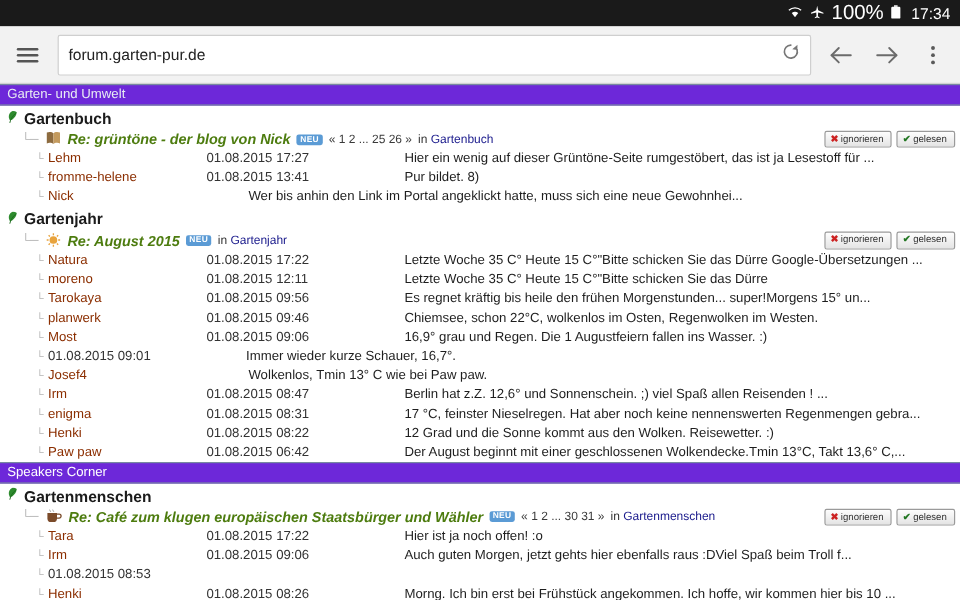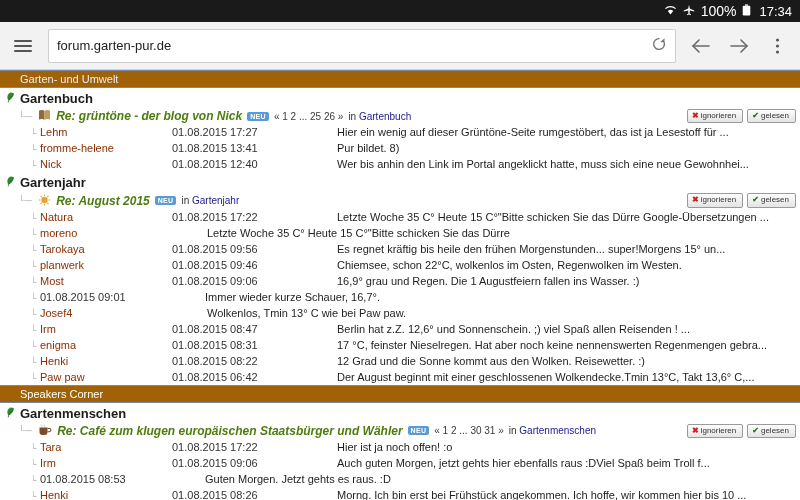--- a/index.html
+++ b/index.html
@@ -17,21 +17,21 @@
     background: #1a1a1a;
     color: #ffffff;
     display: flex;
     align-items: center;
     justify-content: flex-end;
     padding: 0 8px;
     font-size: 11px;
     gap: 6px;
   }
   .statusbar .sb-icon { display: inline-block; line-height: 1; font-size: 12px; }
-  .statusbar .sb-battery { font-size: 14px; }
+  .statusbar .sb-battery { font-size: 17px; }
   .statusbar .sb-clock { font-size: 13px; margin-left: 2px; text-align: right; }
 
   
   .chrome {
     height: 48px;
     background: #f2f2f2;
     border-bottom: 1px solid #d2d2d2;
     display: flex;
     align-items: center;
     padding: 0 6px;
@@ -75,24 +75,24 @@
   .page {
     position: relative;
     width: 800px;
     height: 430px;
     overflow: hidden;
     background: #ffffff;
     font-size: 11px;
     color: #222;
   }
   .cat-bar {
-    background: #a16207;
+    background: #6d28d9;
     color: #ffffff;
     font-size: 11px;
-    padding: 2px 20px;
+    padding: 2px 6px;
     border-top: 1px solid #7788a2;
     border-bottom: 1px solid #7788a2;
   }
   .cat-bar.partial { color: #e8ecf3; }
 
   .forum-head {
     display: flex;
     align-items: center;
     padding: 3px 4px 2px 6px;
     gap: 5px;
@@ -300,21 +300,20 @@
     </div>
     <div class="post-row">
       <span class="dash">└</span>
       <span class="post-author">fromme-helene</span>
       <span class="post-date">01.08.2015 13:41</span>
       <span class="post-snippet">Pur bildet. 8)</span>
     </div>
     <div class="post-row">
       <span class="dash">└</span>
       <span class="post-author">Nick</span>
-      <span class="post-date">01.08.2015 12:40</span>
       <span class="post-snippet">Wer bis anhin den Link im Portal angeklickt hatte, muss sich eine neue Gewohnhei...</span>
     </div>
     <div class="forum-head">
       <span class="leaf"><svg width="9" height="11" viewBox="0 0 9 11">
           <path d="M4.5 0.5 C1 2 0.5 6 2.5 8.5 C5 7.5 7.5 5 8 1.5 C7 0.8 5.8 0.4 4.5 0.5 Z" fill="#2e8b2e"></path>
           <path d="M2.2 10.4 C2.6 7.5 4.6 4.4 7.2 2.4" stroke="#1e6b1e" stroke-width="0.8" fill="none"></path>
         </svg></span>
       <span class="forum-title">Gartenjahr</span>
     </div>
     <div class="thread-row">
@@ -341,20 +340,21 @@
     </div>
     <div class="post-row">
       <span class="dash">└</span>
       <span class="post-author">Natura</span>
       <span class="post-date">01.08.2015 17:22</span>
       <span class="post-snippet">Letzte Woche 35 C° Heute 15 C°"Bitte schicken Sie das Dürre Google-Übersetzungen ...</span>
     </div>
     <div class="post-row">
       <span class="dash">└</span>
       <span class="post-author">moreno</span>
+      <span class="post-date">01.08.2015 12:11</span>
       <span class="post-snippet">Letzte Woche 35 C° Heute 15 C°"Bitte schicken Sie das Dürre</span>
     </div>
     <div class="post-row">
       <span class="dash">└</span>
       <span class="post-author">Tarokaya</span>
       <span class="post-date">01.08.2015 09:56</span>
       <span class="post-snippet">Es regnet kräftig bis heile den frühen Morgenstunden... super!Morgens 15° un...</span>
     </div>
     <div class="post-row">
       <span class="dash">└</span>
@@ -440,21 +440,20 @@
     </div>
     <div class="post-row">
       <span class="dash">└</span>
       <span class="post-author">Irm</span>
       <span class="post-date">01.08.2015 09:06</span>
       <span class="post-snippet">Auch guten Morgen, jetzt gehts hier ebenfalls raus  :DViel Spaß beim Troll f...</span>
     </div>
     <div class="post-row">
       <span class="dash">└</span>
       <span class="post-date">01.08.2015 08:53</span>
-      <span class="post-snippet">Guten Morgen. Jetzt gehts es raus.  :D</span>
     </div>
     <div class="post-row">
       <span class="dash">└</span>
       <span class="post-author">Henki</span>
       <span class="post-date">01.08.2015 08:26</span>
       <span class="post-snippet">Morng. Ich bin erst bei Frühstück angekommen. Ich hoffe, wir kommen hier bis 10 ...</span>
     </div>
   </div>
 
 </body></html>

